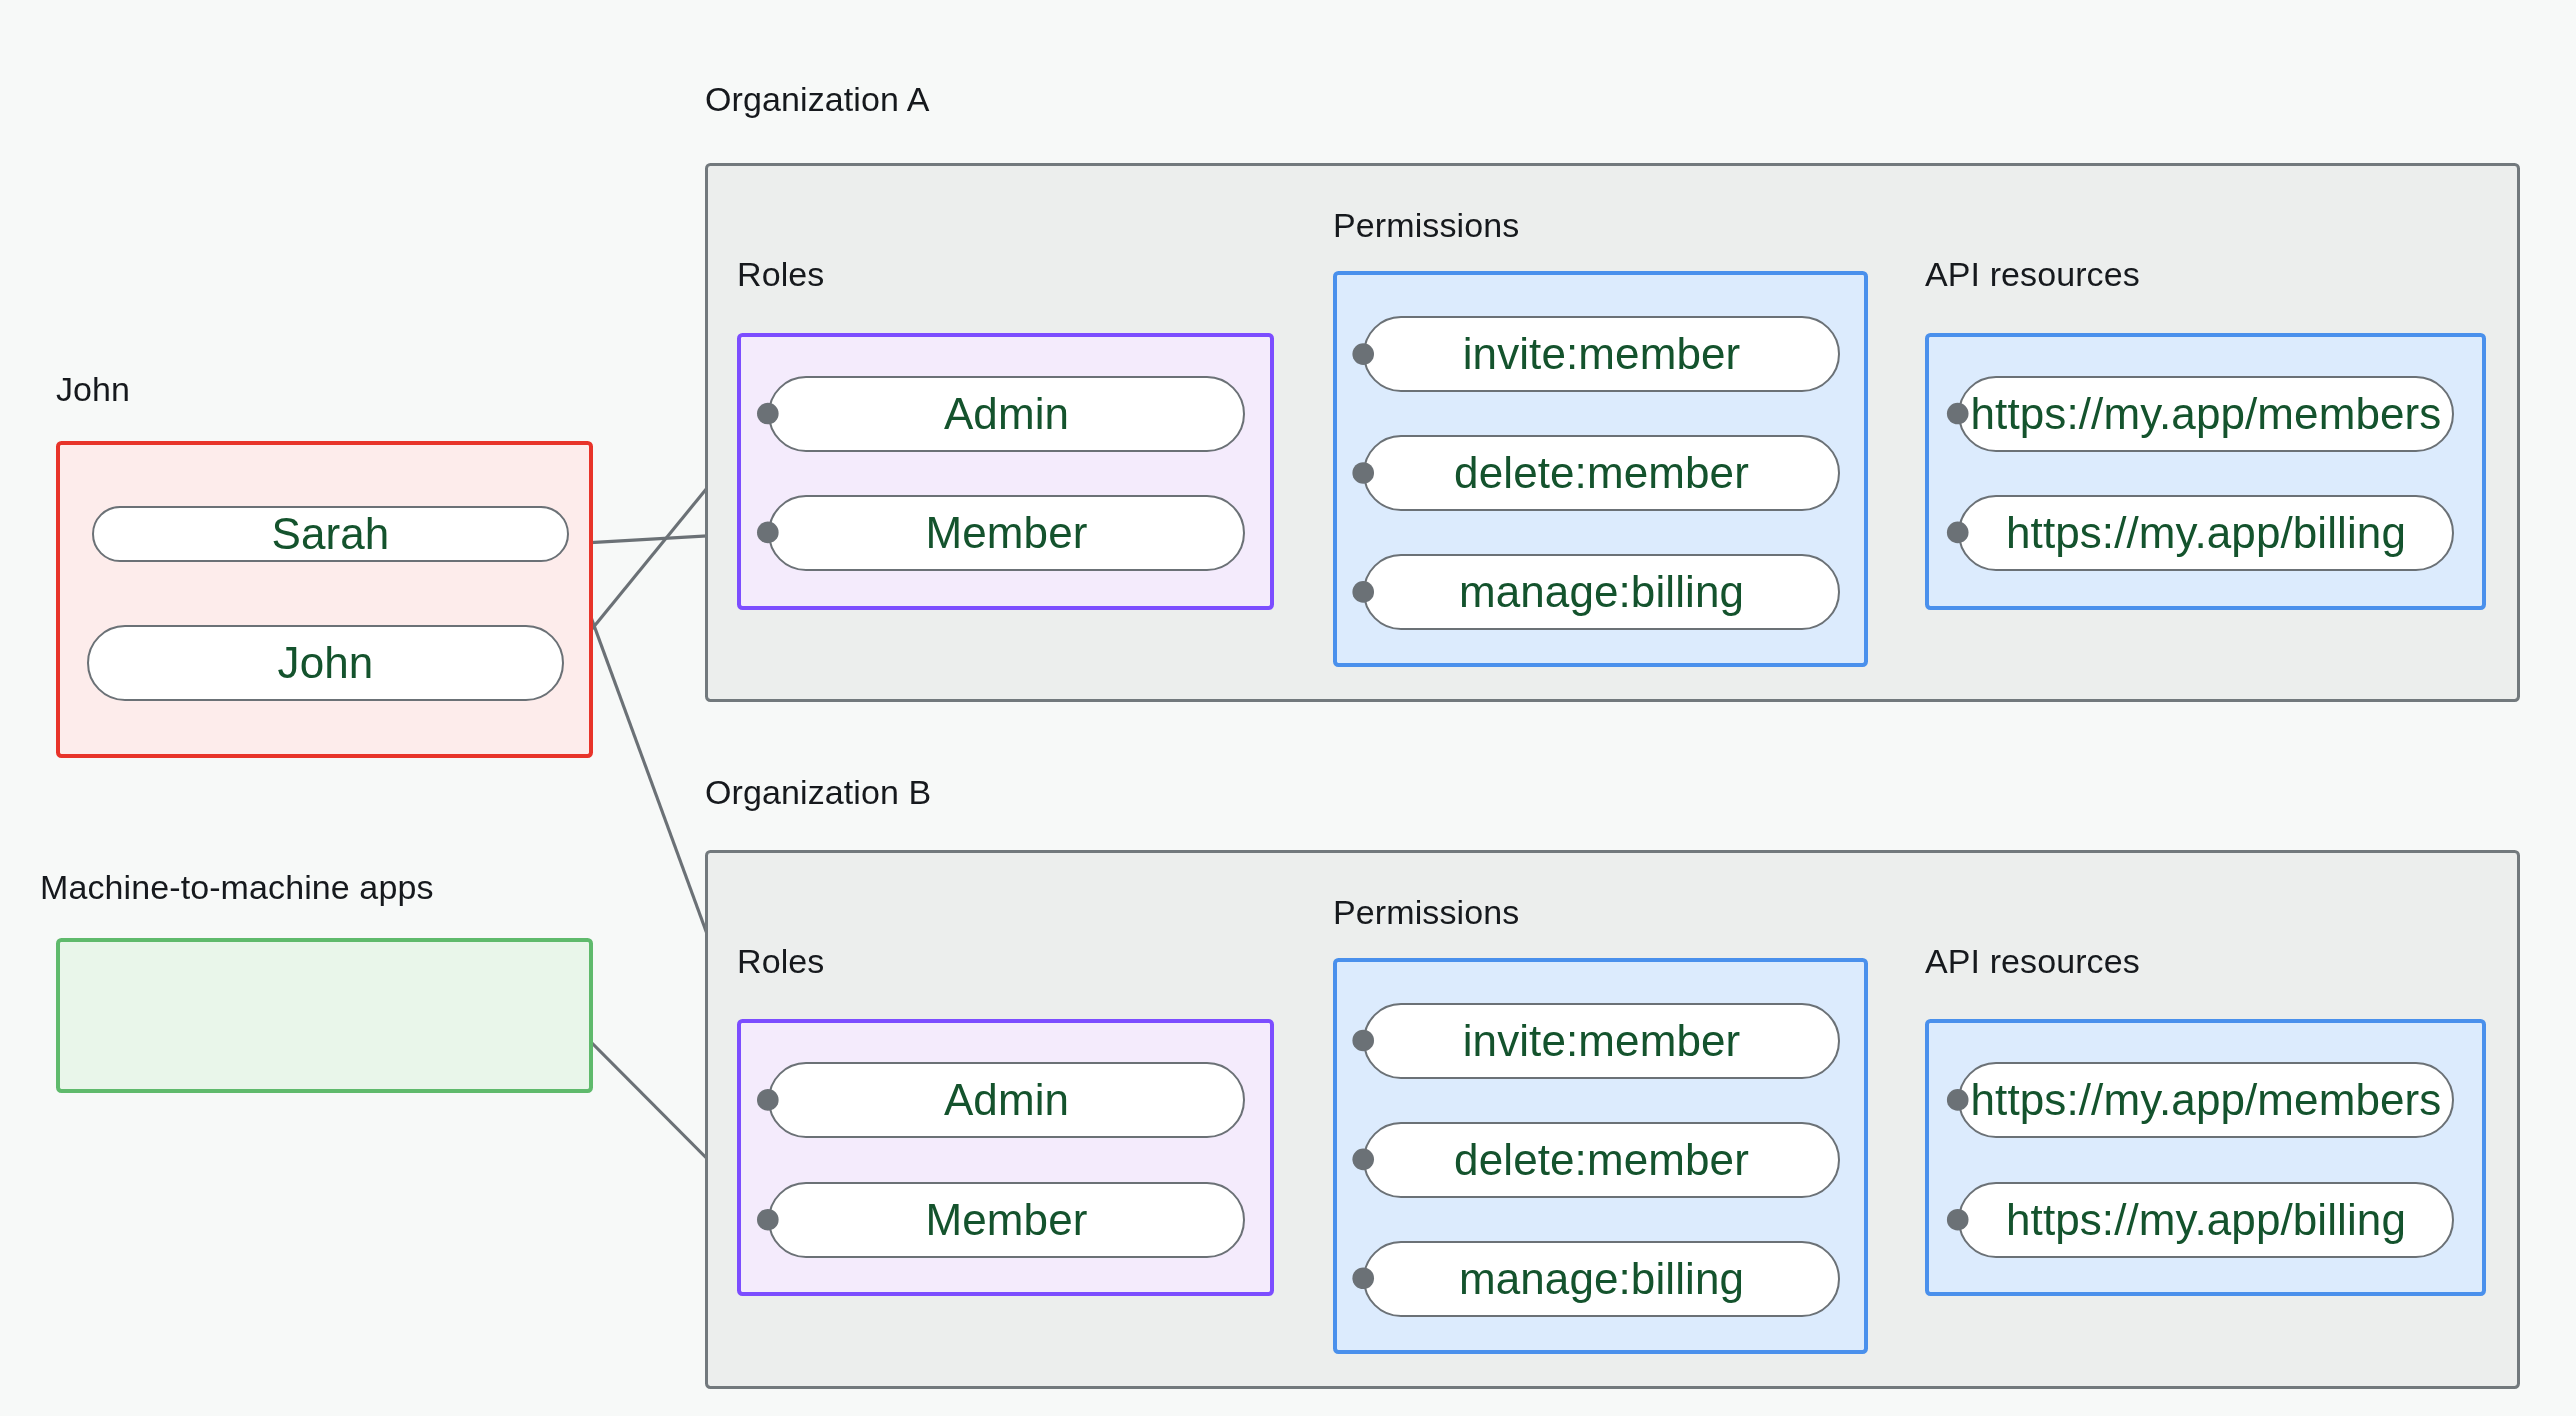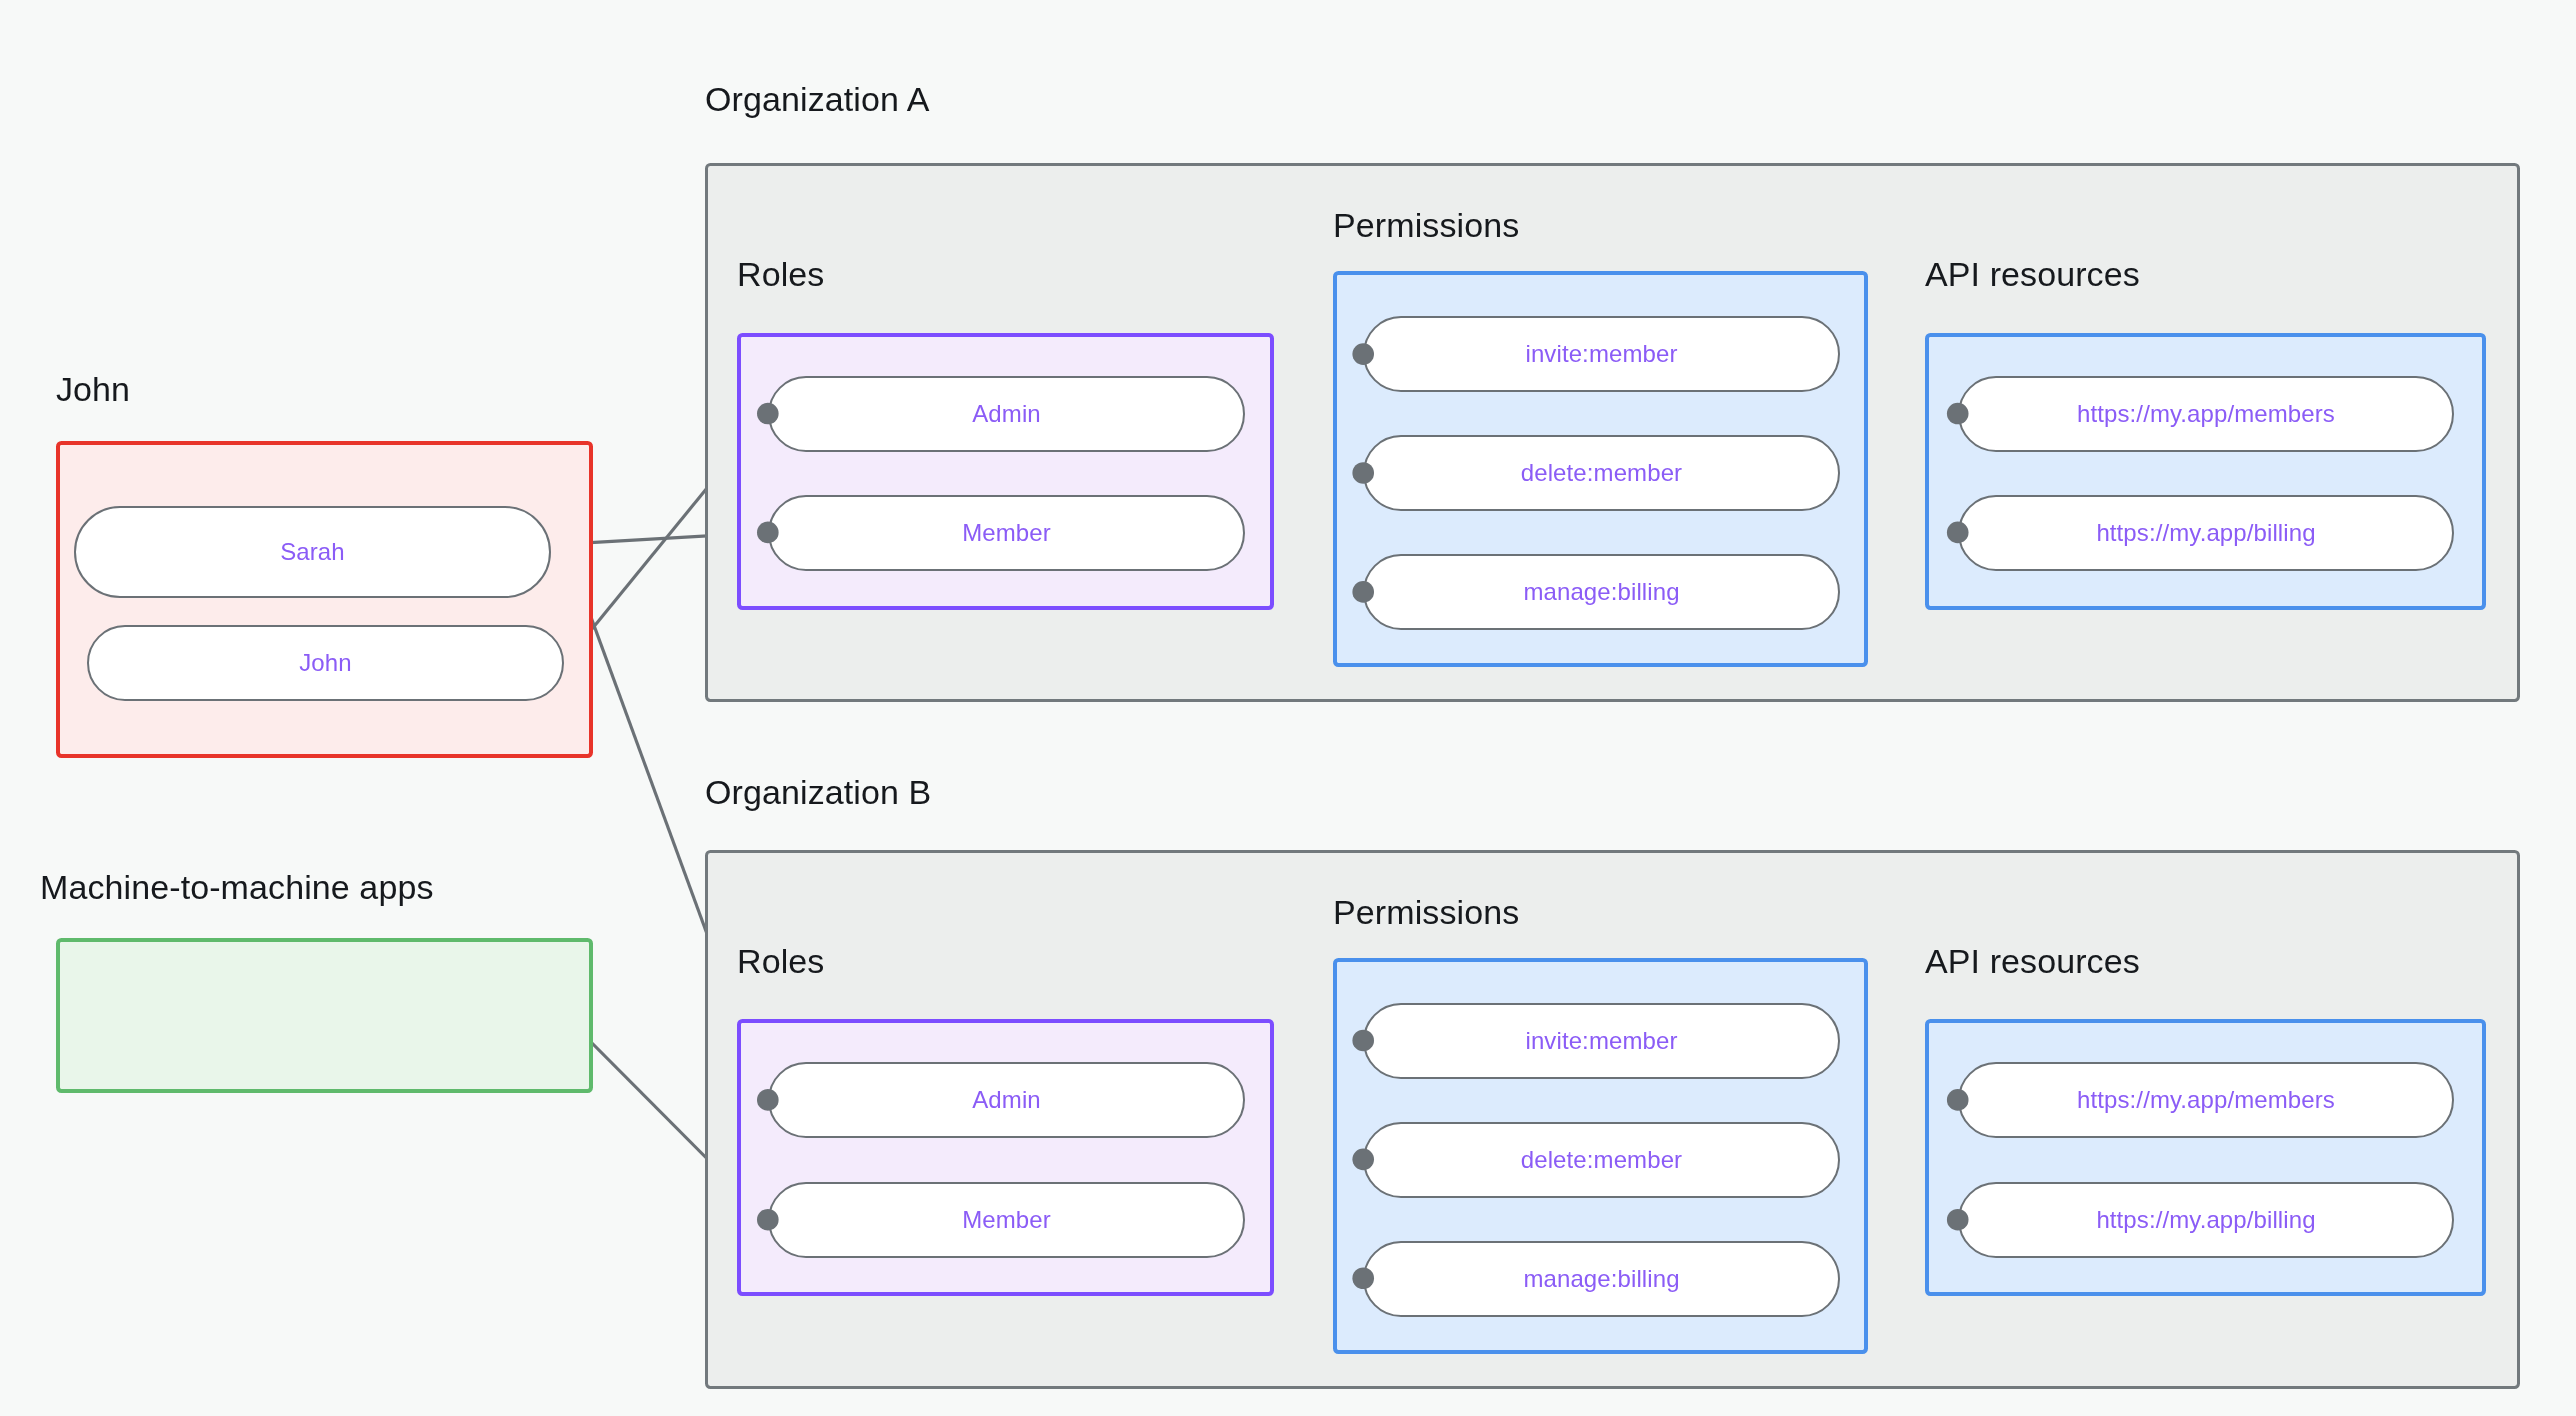--- a/index.html
+++ b/index.html
@@ -65,22 +65,22 @@
   
   .pill {
     position: absolute;
     box-sizing: border-box;
     background: #ffffff;
     border: 2.7px solid #6b7176;
     border-radius: 900px;
     display: flex;
     align-items: center;
     justify-content: center;
-    font-size: 24px;
-    color: #8b5cf6;
+    font-size: 44px;
+    color: #14532d;
     white-space: nowrap;
     letter-spacing: 0.1px;
   }
 </style>
 </head>
 <body>
 
 <div id="stage">
 
   <svg class="layer" viewBox="0 0 2859 1572">
@@ -177,21 +177,21 @@
 
   <div class="pill" style="left:1958px; top:1034px; width:496px; height:76px;">
     <span>https://my.app/members</span>
   </div>
   <div class="pill" style="left:1958px; top:1154px; width:496px; height:76px;">
     <span>https://my.app/billing</span>
   </div>
 
   <div class="caption" style="left:56px; top:342px;">John</div>
   <div class="box users" style="left:56px; top:413px; width:537px; height:317px;"></div>
-  <div class="pill" style="left:74px; top:478px; width:477px; height:92px;">
+  <div class="pill" style="left:92px; top:478px; width:477px; height:56px;">
     <span>Sarah</span>
   </div>
   <div class="pill" style="left:87px; top:597px; width:477px; height:76px;">
     <span>John</span>
   </div>
 
   <div class="caption" style="left:40px; top:840px;">Machine-to-machine apps</div>
   <div class="box m2m" style="left:56px; top:910px; width:537px; height:155px;"></div>
 
   <svg class="layer" viewBox="0 0 2859 1572">

